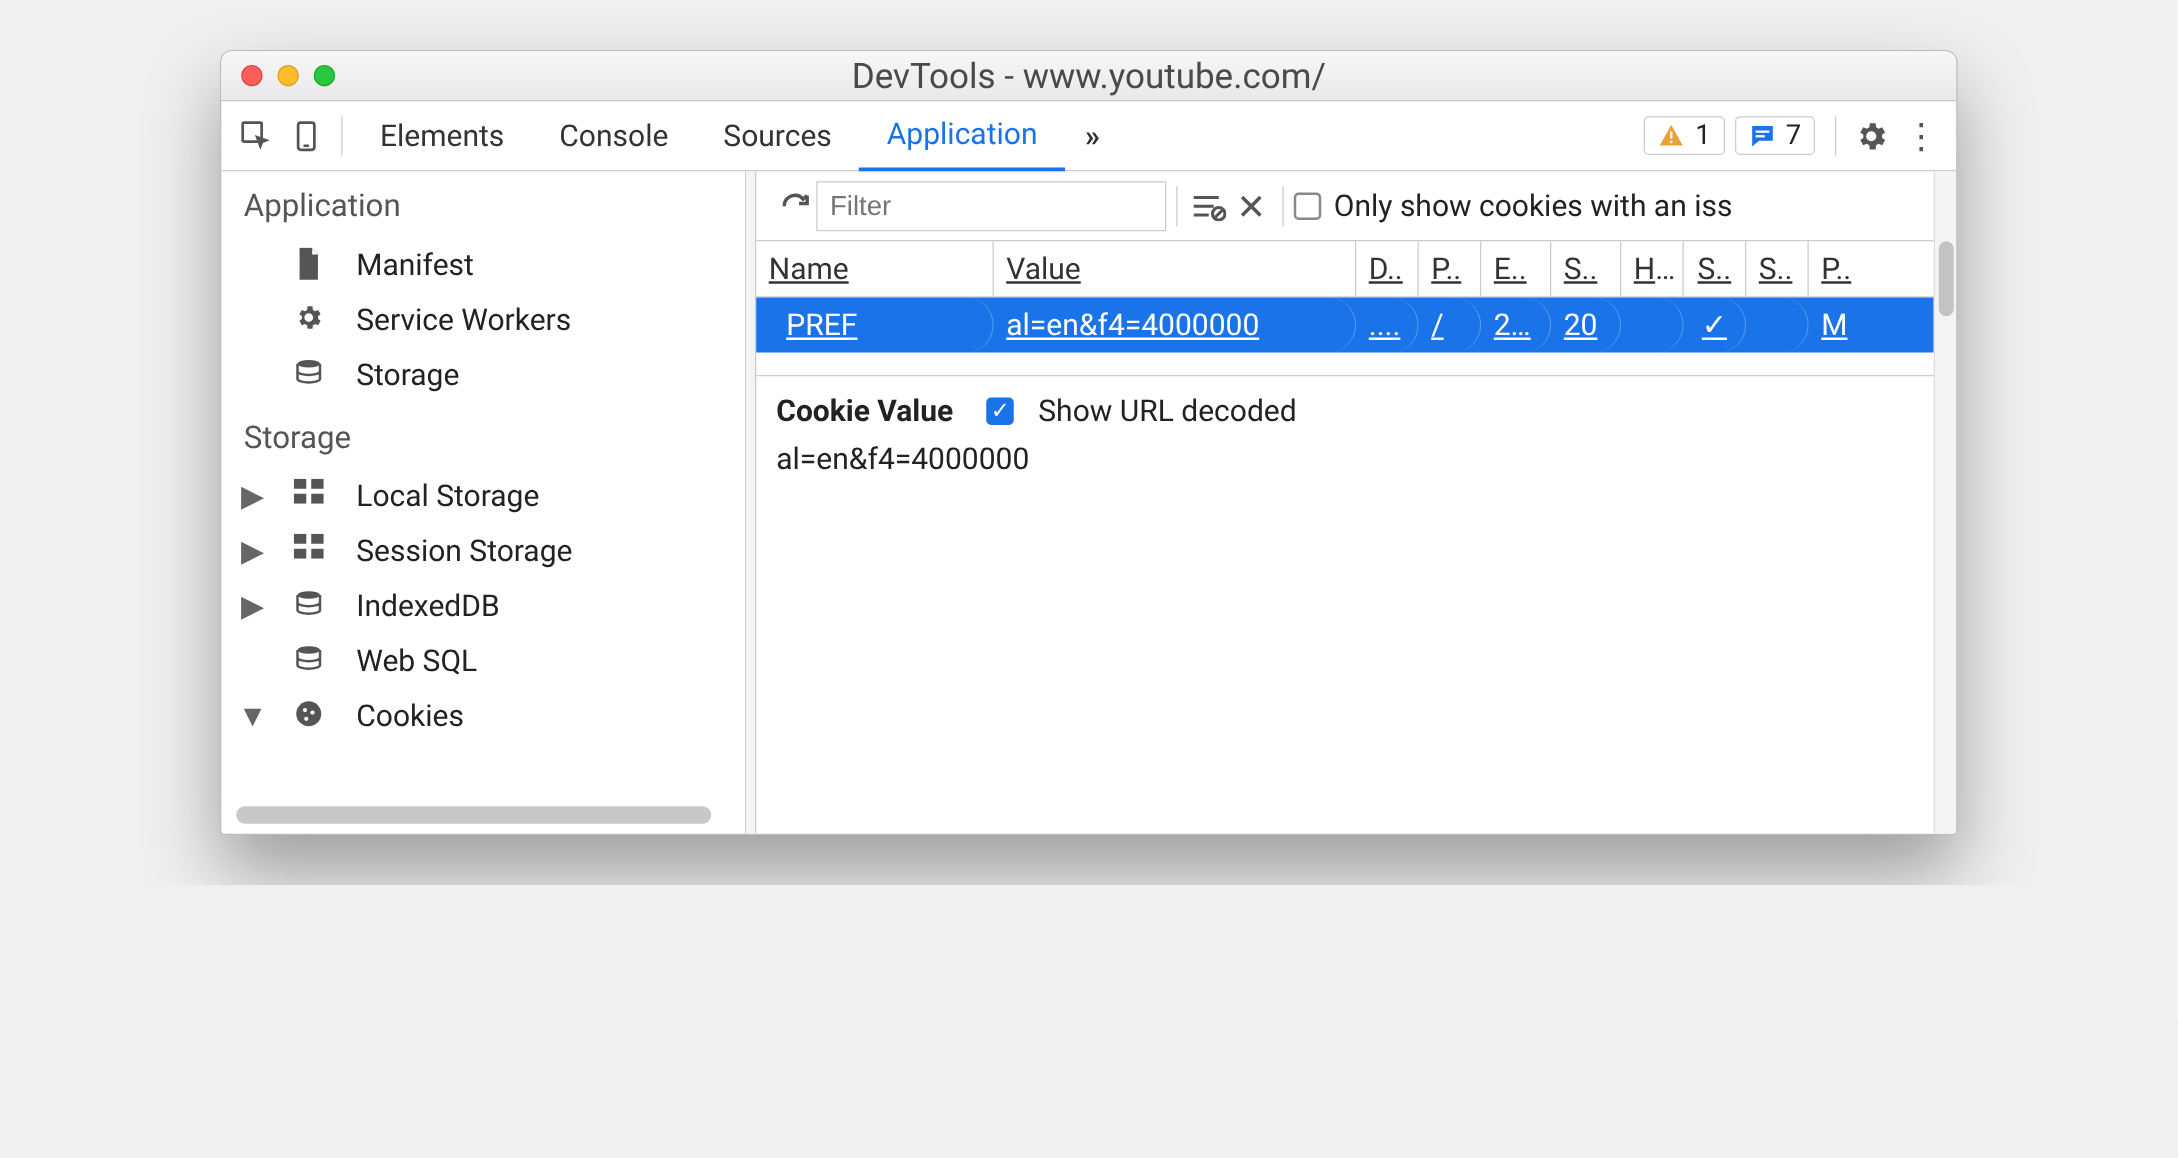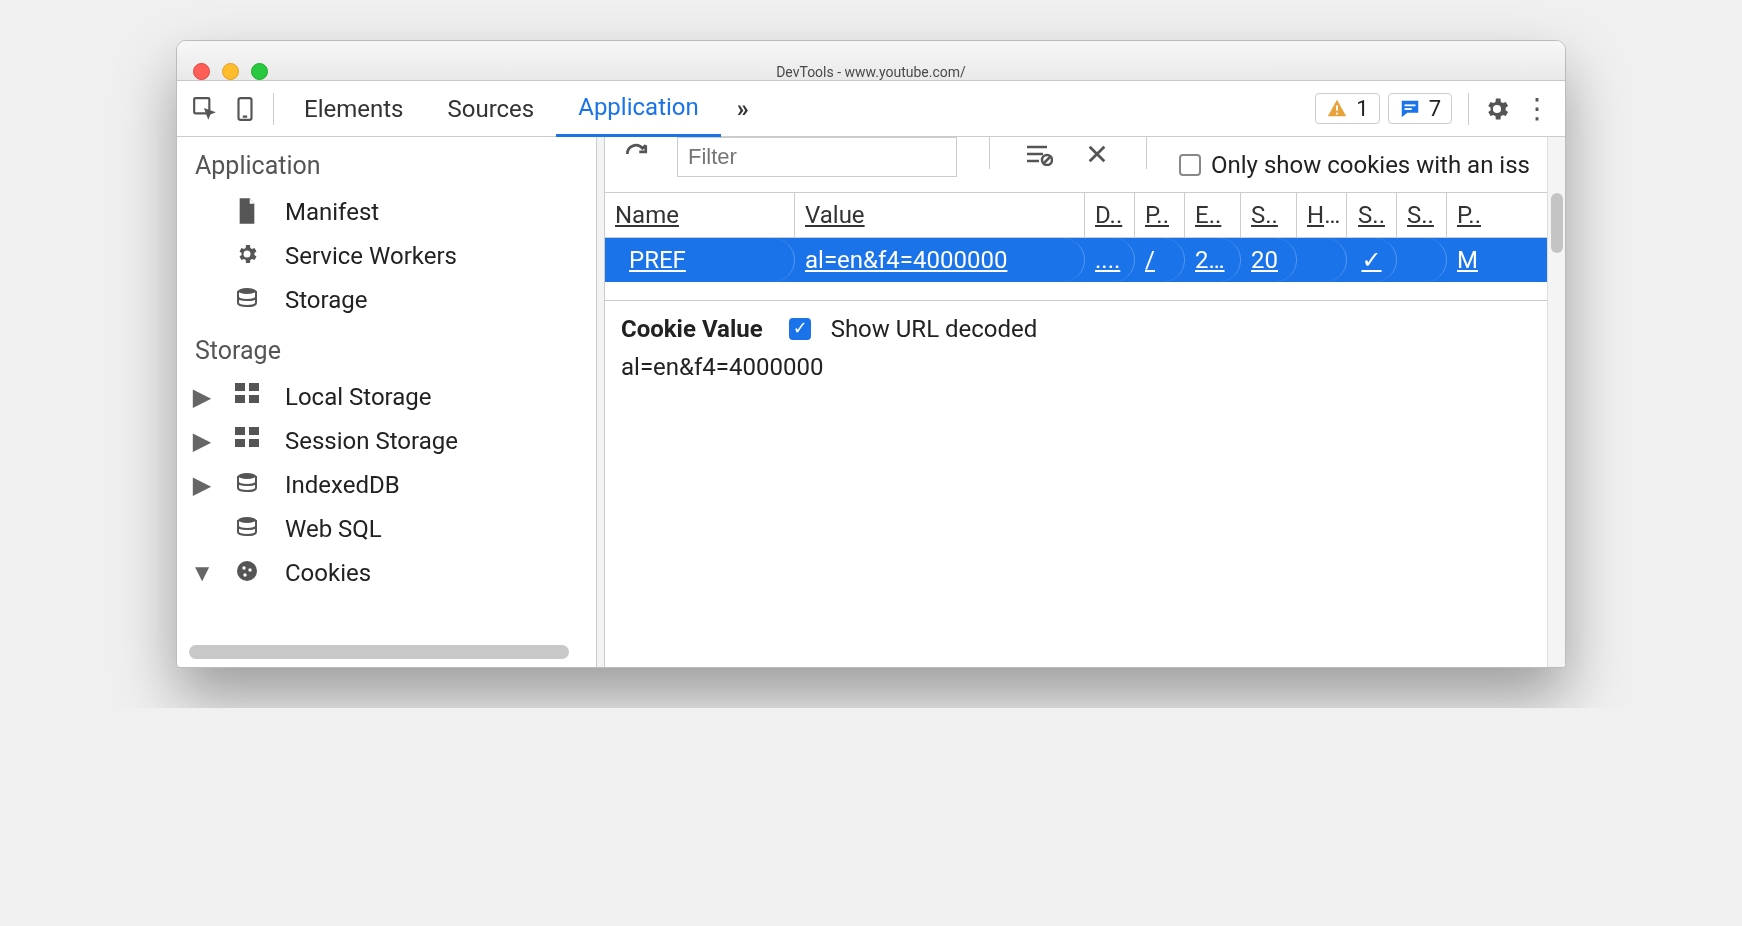--- a/index.html
+++ b/index.html
@@ -8,22 +8,22 @@
     background: #f0f0f0; display:flex; justify-content:center; padding:40px;
     font-size:24px; color:#222;
   }
   .window {
     width:1390px; background:#fff; border:1px solid #bbb; border-radius:10px 10px 4px 4px;
     box-shadow: 0 30px 60px rgba(0,0,0,.35);
     overflow:hidden; position:relative;
   }
   
   .titlebar { height:40px; background:linear-gradient(#f7f7f7,#e9e9e9);
-    border-bottom:1px solid #c7c7c7; display:flex; align-items:flex-end; position:relative;
-    font-size:14px;}
+    border-bottom:1px solid #c7c7c7; display:flex; align-items:center; position:relative;
+    font-size:28px;}
   .traffic { display:flex; gap:12px; position:absolute; left:16px; }
   .tl { width:17px; height:17px; border-radius:50%; }
   .tl.red{background:#ff5f57;border:1px solid #e0443e;}
   .tl.yellow{background:#ffbd2e;border:1px solid #dea123;}
   .tl.green{background:#28c940;border:1px solid #1aab29;}
   .title { margin:0 auto; color:#4a4a4a; }
   
   .tabstrip { display:flex; align-items:center; height:56px; border-bottom:1px solid #ccc; padding:16px 8px; }
   .tabstrip .iconbtn { width:40px; height:40px; display:flex; align-items:center; justify-content:center; color:#555; }
   .sep { width:1px; height:32px; background:#ccc; margin:0 8px;}
@@ -40,21 +40,21 @@
   
   .body { display:flex; height:530px; position:relative;}
   .sidebar { width:420px; border-right:1px solid #ccc; overflow:auto; padding-bottom:20px;}
   .sidebar-section-title { padding:14px 18px 10px; color:#555; font-size:25px;}
   .tree-item { display:flex; align-items:flex-start; gap:24px; padding:8px 18px 8px 44px; color:#222;}
   .tree-item .caret { width:14px; display:inline-flex; justify-content:center; color:#666; margin-left:-26px; margin-right:0;}
   .ico { width:28px; display:inline-flex; justify-content:center; color:#555;}
   .splitter { width:8px; background:#f3f3f3; border-right:1px solid #ccc;}
   .main { flex:1; display:flex; flex-direction:column; min-width:0;}
   
-  .toolbar { display:flex; gap:24px; height:56px; padding:0 14px; border-bottom:1px solid #ccc;}
+  .toolbar { display:flex; align-items:center; gap:0; height:56px; padding:0 14px; border-bottom:1px solid #ccc;}
   .tbtn { width:34px; height:34px; display:flex; align-items:center; justify-content:center; color:#555;}
   .filter { flex:0 0 280px; }
   .filter input { width:100%; height:40px; font-size:22px; padding:4px 10px; border:1px solid #ccc; }
   .chk { width:22px; height:22px; border:2px solid #888; border-radius:4px; display:inline-block; vertical-align:middle; margin-right:10px;}
   .chk.checked { background:#1a73e8; border-color:#1a73e8; position:relative;}
   .chk.checked::after { content:"✓"; color:#fff; font-size:18px; position:absolute; left:2px; top:-3px;}
   .onlylbl { white-space:nowrap; overflow:hidden; text-overflow:ellipsis;}
   
   .table { border-bottom:1px solid #ccc; }
   .thead, .trow { display:flex;text-decoration:underline; }
@@ -100,20 +100,21 @@
     </div>
     <div class="iconbtn">
       <svg width="26" height="26" viewBox="0 0 24 24" fill="none" stroke="#555" stroke-width="2">
         <rect x="6" y="2" width="12" height="20" rx="2"></rect>
           <line x1="10" y1="19" x2="14" y2="19"></line>
       </svg>
     </div>
     <div class="sep"></div>
     <div class="tabs">
       <div class="tab">Elements</div>
+      <div class="tab">Console</div>
       <div class="tab">Sources</div>
       <div class="tab active">Application</div>
     </div>
     <div class="more">»</div>
     <div class="spacer"></div>
     <div class="badge">
       <span class="warnico">
         <svg width="22" height="22" viewBox="0 0 24 24">
             <path fill="#E8A23A" d="M12 2 L22 20 H2 Z"></path>
             <rect x="11" y="8" width="2" height="6" fill="#fff"></rect>

